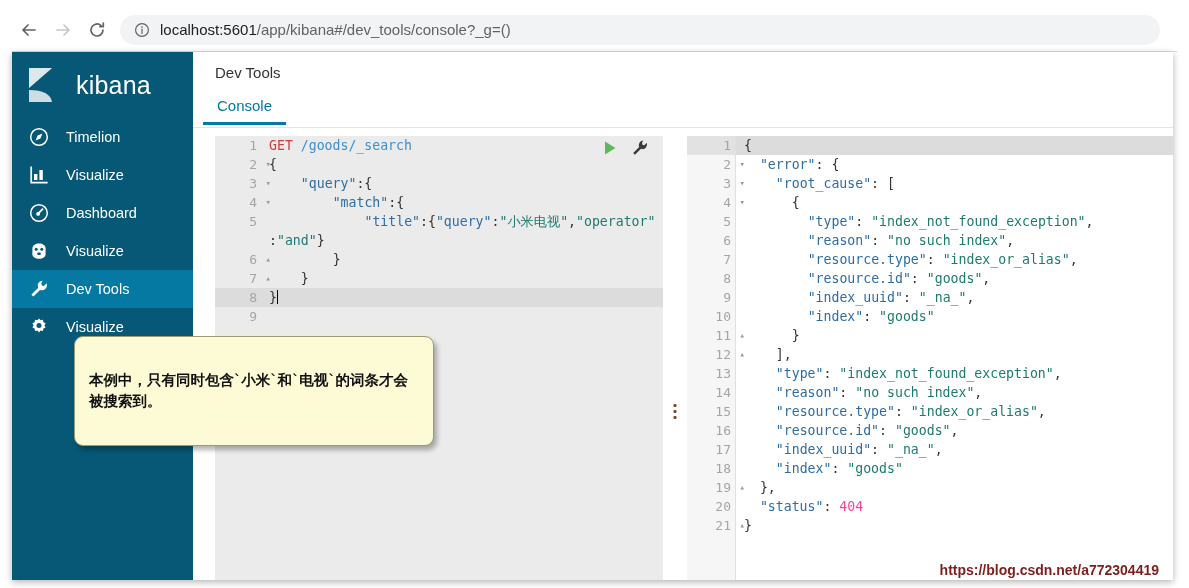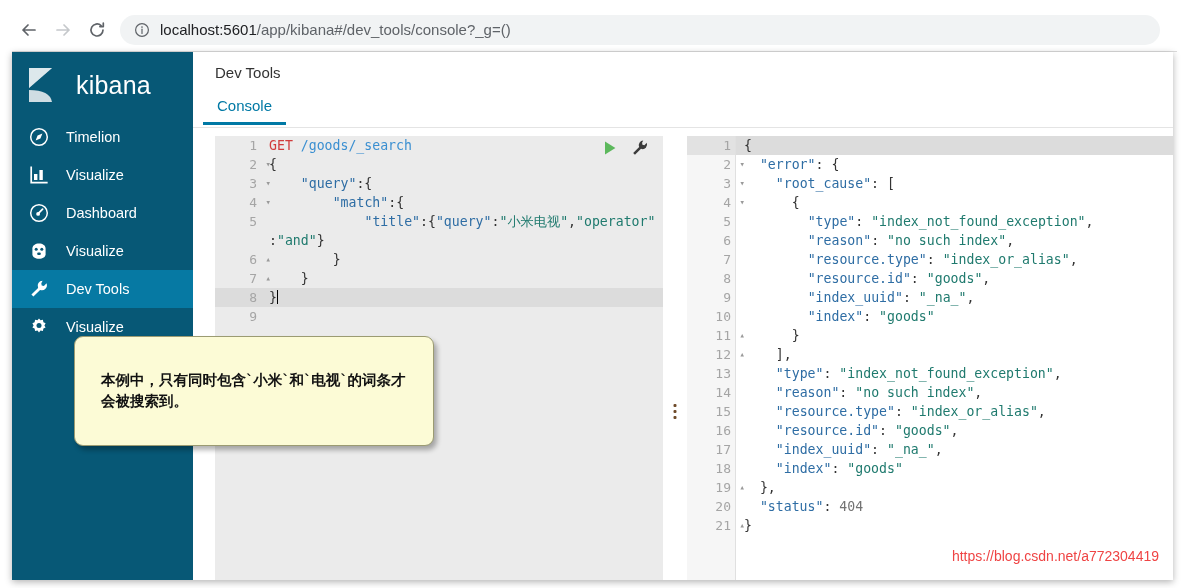--- a/index.html
+++ b/index.html
@@ -187,21 +187,21 @@
     background: #dcdcdc;
     margin-left: -8px; padding-left: 8px;
   }
 
   
   .tok-method { color: #d13b3b; margin-top: 38px; }
   .tok-url    { color: #3a8fd1; }
   .tok-key    { color: #2e6da4; }
   .tok-str    { color: #1f7a6e; }
   .tok-punct  { color: #333333; }
-  .tok-num    { color: #737373; }
+  .tok-num    { color: #ec4899; }
   .cursor-bar {
     display: inline-block; width: 1px; height: 14px;
     background: #000; vertical-align: -2px;
   }
 
   .editor-actions {
     position: absolute; right: 14px; top: 3px;
     display: flex; align-items: center; gap: 12px;
     z-index: 3;
   }
@@ -214,35 +214,36 @@
     width: 360px; height: 110px;
     background: #fcfbd6;
     border: 1px solid #9b9b72;
     border-radius: 9px;
     box-shadow: 3px 4px 5px rgba(0,0,0,0.30);
     box-sizing: border-box;
     z-index: 5;
     display: flex; align-items: center;
   }
   .note-text {
-    padding: 0 26px;
+    padding: 0 14px;
     font-family: "DejaVu Sans", sans-serif;
     font-size: 14.5px;
     font-weight: bold;
     color: #111111;
     line-height: 21px;
   }
 
   .watermark {
     position: absolute;
-    right: 14px; bottom: 16px;
+    right: 14px; bottom: 2px;
     font-size: 14px;
-    color: #ef4444;
+    color: #7f1d1d;
     font-family: "Liberation Sans", sans-serif;
     user-select: none;
+    font-weight: bold;
   }
 </style>
 </head>
 <body>
 
 <div id="screen">
 
   <div class="browser-bar">
     <div class="nav-btn">
       <span>

